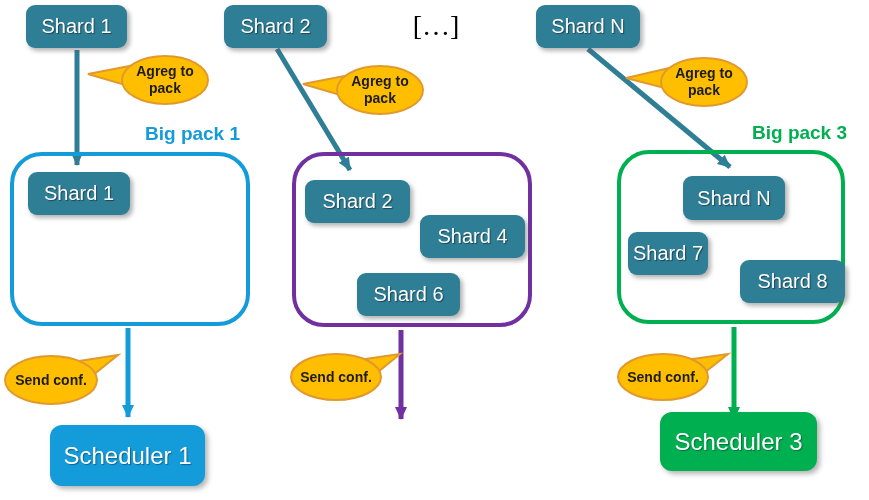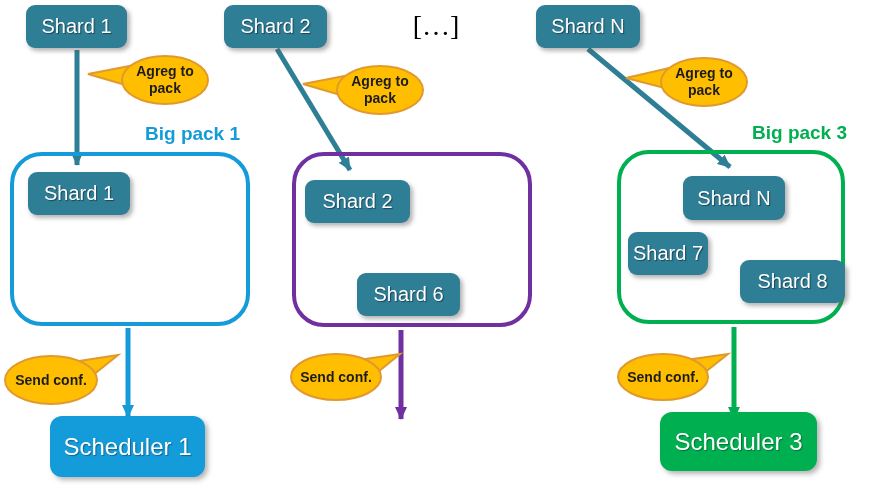--- a/index.html
+++ b/index.html
@@ -127,22 +127,23 @@
   <div class="pack-title t1" style="left:145px; top:123px;">Big pack 1</div>
   <div class="pack-title t3" style="left:752px; top:122px;">Big pack 3</div>
 
   <div class="pack p1" style="left:10px; top:152px; width:240px; height:174px;"></div>
   <div class="pack p2" style="left:292px; top:152px; width:240px; height:175px;"></div>
   <div class="pack p3" style="left:617px; top:150px; width:228px; height:174px;"></div>
 
   <div class="shard" style="left:28px; top:172px; width:102px; height:43px;">Shard 1</div>
 
   <div class="shard" style="left:305px; top:180px; width:105px; height:43px;">Shard 2</div>
+  <div class="shard" style="left:420px; top:215px; width:105px; height:43px;">Shard 4</div>
   <div class="shard" style="left:357px; top:273px; width:103px; height:43px;">Shard 6</div>
 
   <div class="shard" style="left:683px; top:176px; width:102px; height:44px;">Shard N</div>
   <div class="shard" style="left:628px; top:232px; width:80px; height:43px;">Shard 7</div>
   <div class="shard" style="left:740px; top:260px; width:105px; height:43px;">Shard 8</div>
 
-  <div class="scheduler s1" style="left:50px; top:416px; width:155px; height:61px;">Scheduler 1</div>
+  <div class="scheduler s1" style="left:50px; top:425px; width:155px; height:61px;">Scheduler 1</div>
   <div class="scheduler s3" style="left:660px; top:412px; width:157px; height:59px;">Scheduler 3</div>
 
 </div>
 
 </body></html>

